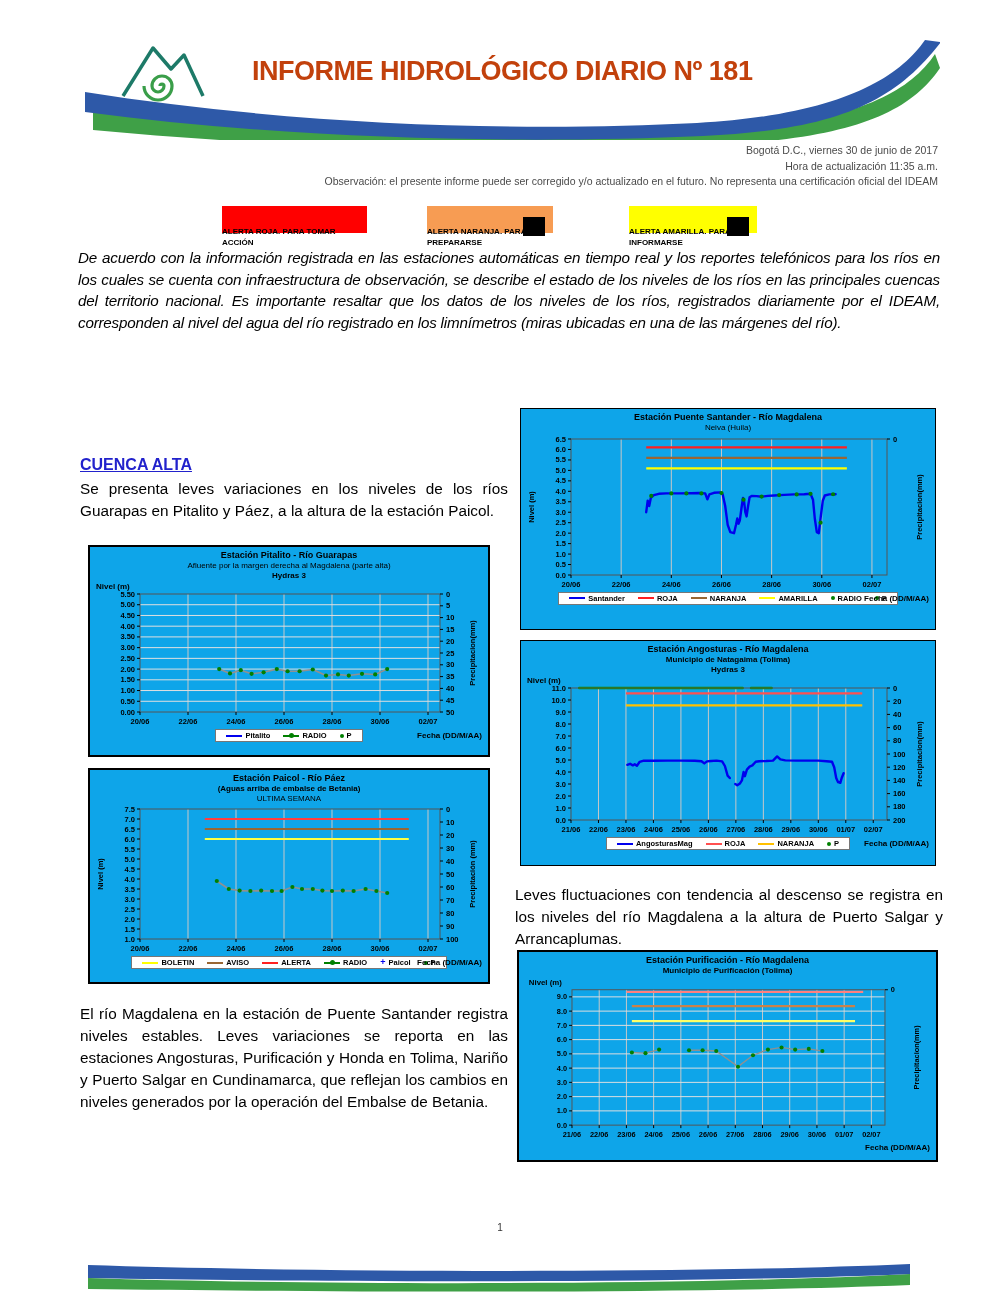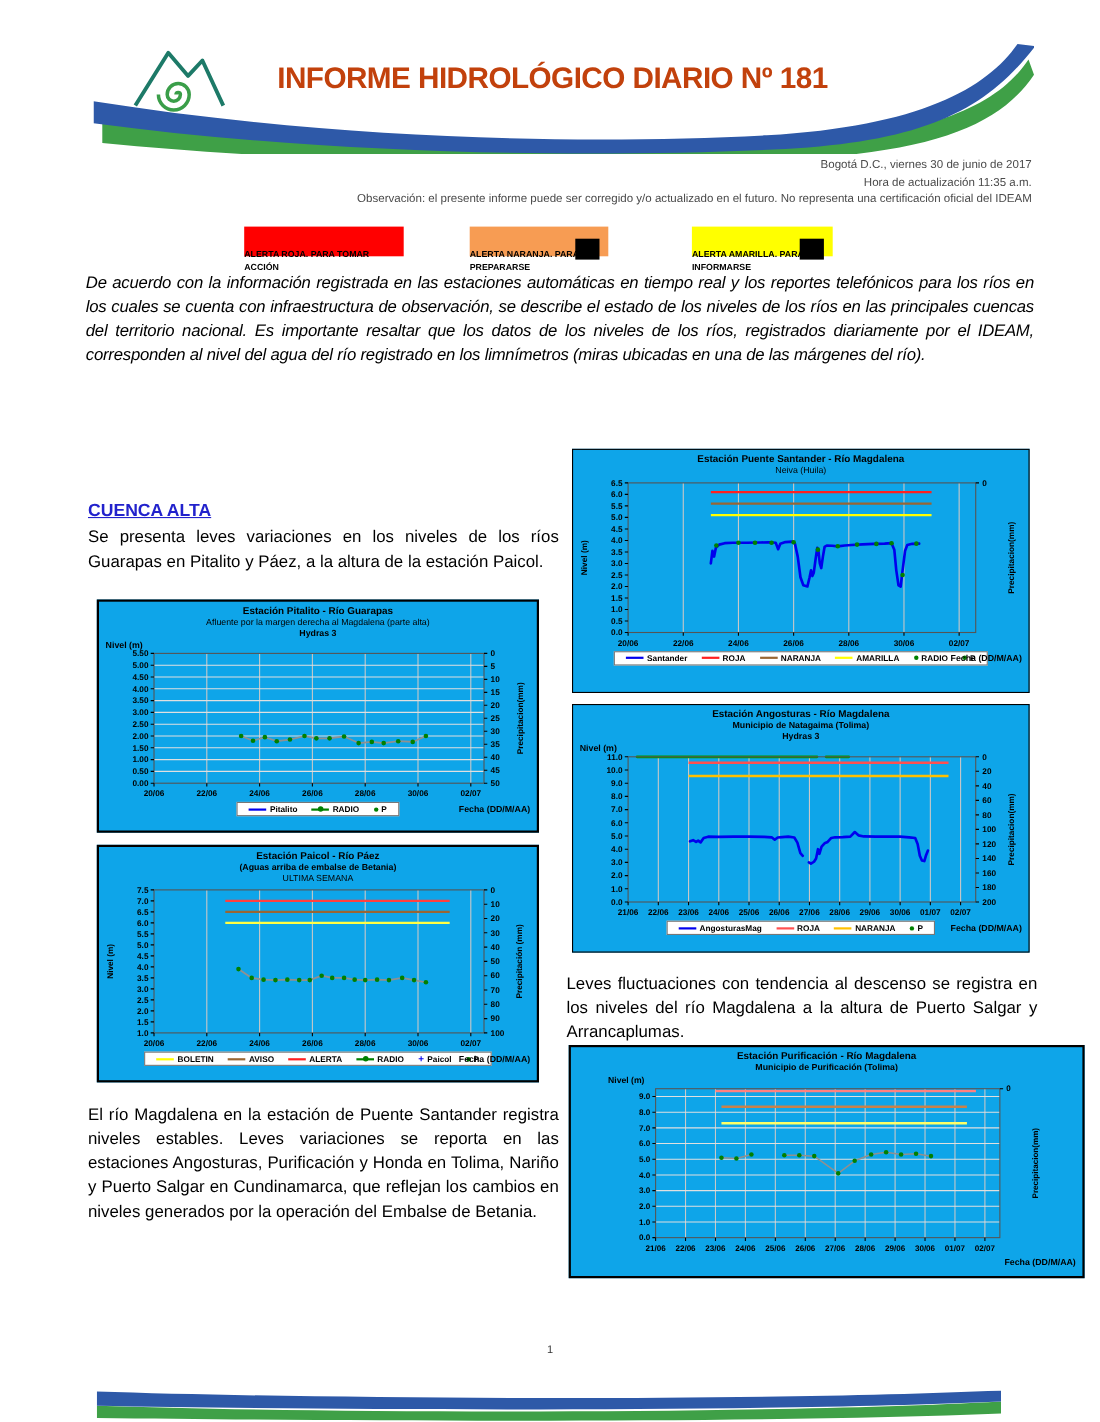--- a/index.html
+++ b/index.html
@@ -557,21 +557,21 @@
           </span>
           <span class="lg">
             <span class="sw-dot" style="background: rgb(0, 128, 0);"></span>
             <span>P</span>
           </span>
         </div>
       <div class="c-fecha">Fecha (DD/M/AA)</div>
     </div>
   </div>
 
-  <div class="chart thick" style="left:517px;top:950px;width:469px;height:212px">
+  <div class="chart thick" style="left:517px;top:950px;width:421px;height:212px">
     <div class="c-title">Estación Purificación - Río Magdalena</div>
     <div class="c-sub">Municipio de Purificación (Tolima)</div>
 
     <svg class="c-plot" style="height:168px" viewBox="0 0 409 168">
         <line x1="73.73913043478261" y1="14" x2="73.73913043478261" y2="152" stroke="#c8c8c8" stroke-width="1"></line>
         <line x1="101.47826086956522" y1="14" x2="101.47826086956522" y2="152" stroke="#c8c8c8" stroke-width="1"></line>
         <line x1="129.2173913043478" y1="14" x2="129.2173913043478" y2="152" stroke="#c8c8c8" stroke-width="1"></line>
         <line x1="156.95652173913044" y1="14" x2="156.95652173913044" y2="152" stroke="#c8c8c8" stroke-width="1"></line>
         <line x1="184.69565217391303" y1="14" x2="184.69565217391303" y2="152" stroke="#c8c8c8" stroke-width="1"></line>
         <line x1="212.43478260869566" y1="14" x2="212.43478260869566" y2="152" stroke="#c8c8c8" stroke-width="1"></line>

